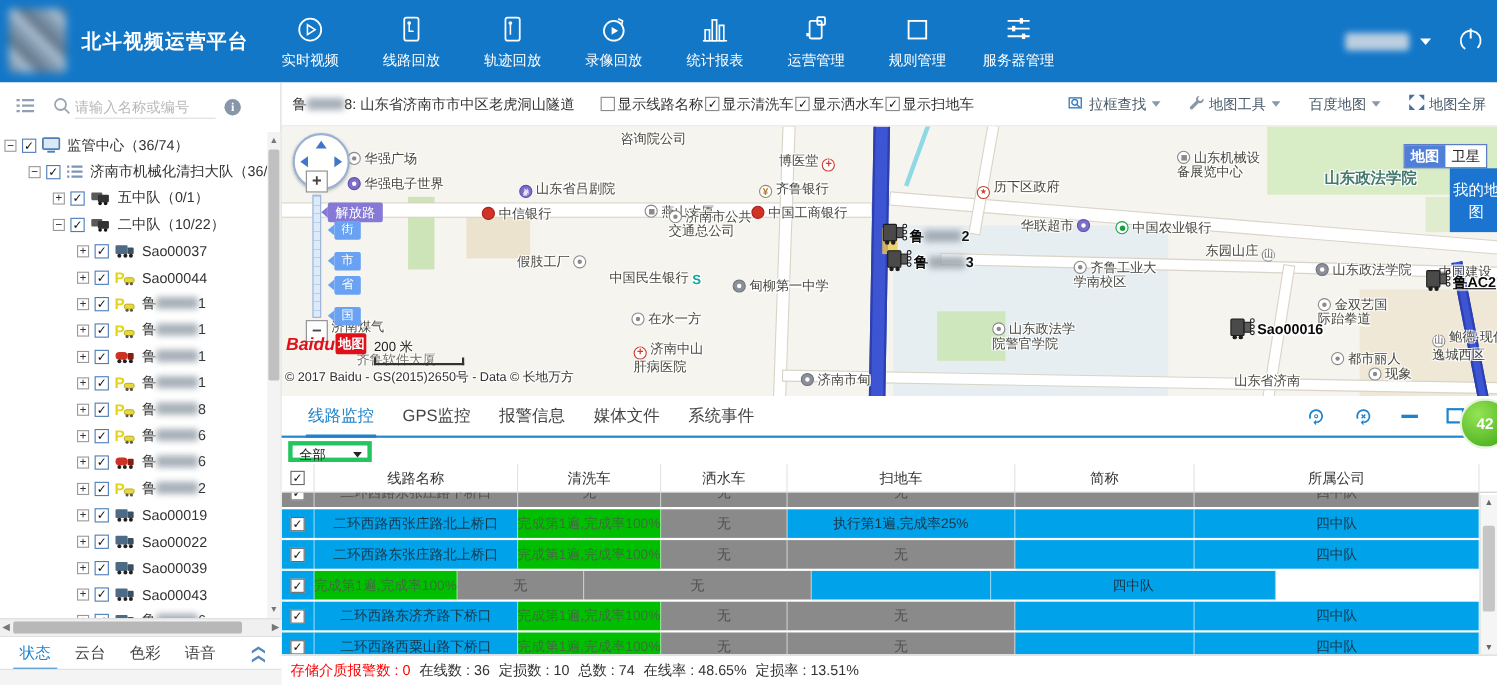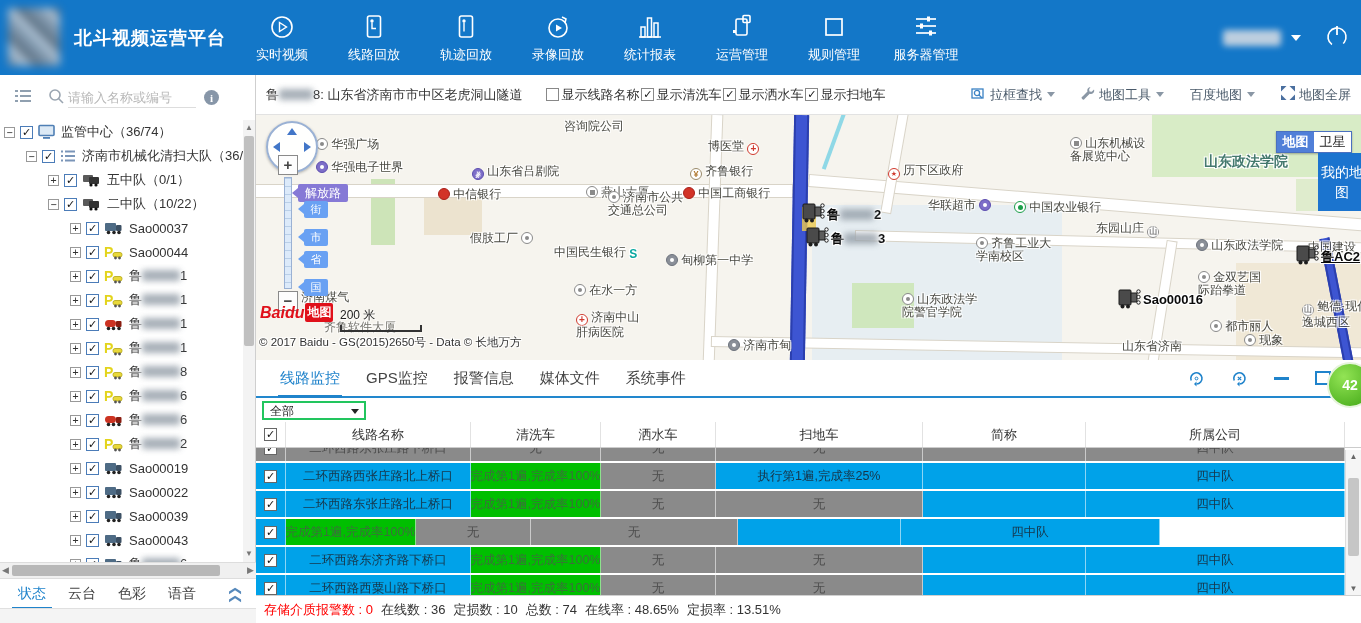--- a/index.html
+++ b/index.html
@@ -130,21 +130,21 @@
   .ptab.active{color:#1f83cb;}
   .ptab.active::after{content:"";position:absolute;left:0;right:0;bottom:-2px;height:3px;background:#1f83cb;}
   .ptab-icons{margin-left:auto;display:flex;align-items:center;margin-right:30px;}
   .ptab-icons .ic{margin-left:26px;cursor:pointer;display:inline-flex;}
   .minus-ic{width:15px;height:3px;background:#1f83cb;}
   .win-ic{width:12px;height:10px;border:2px solid #1f83cb;}
   .gbadge{position:absolute;right:-12px;top:2px;width:46px;height:46px;border-radius:50%;z-index:9;
     background:radial-gradient(circle at 35% 30%,#93e455,#3fa614);border:2px solid #e6f4dc;box-sizing:border-box;
     color:#fff;font-size:14px;font-weight:bold;display:flex;align-items:center;justify-content:center;}
   .filter-row{position:absolute;left:0;top:38px;width:1105px;height:24px;}
-  .fselect{position:absolute;left:6px;top:3px;width:104px;height:19px;border:2px solid #22c55e;box-sizing:border-box;
+  .fselect{position:absolute;left:6px;top:3px;width:76px;height:19px;border:4px solid #22c55e;box-sizing:border-box;
     font-size:12px;line-height:17px;padding-left:6px;color:#222;cursor:pointer;background:#fff;}
   .fselect .fcaret{position:absolute;right:5px;top:6px;width:0;height:0;border-left:4px solid transparent;border-right:4px solid transparent;border-top:5px solid #222;}
   .tbl{position:absolute;left:0;top:62px;width:1105px;height:173px;overflow:hidden;}
   .thead{display:flex;height:26px;border-bottom:1px solid #ccc;box-sizing:border-box;background:#fff;}
   .th{display:flex;align-items:center;justify-content:center;font-size:13px;color:#333;border-right:1px solid #e2e2e2;box-sizing:border-box;}
   .rows{position:absolute;left:0;top:26px;width:1089px;bottom:0;overflow:hidden;background:#fff;}
   .rrow{display:flex;height:26px;margin-bottom:2px;}
   .rrow.cutwrap{height:13px;overflow:hidden;}
   .rrow.cutwrap .inner{display:flex;height:26px;margin-top:-13px;width:100%;}
   .cell{display:flex;align-items:center;justify-content:center;font-size:12.5px;box-sizing:border-box;border-right:1px solid rgba(255,255,255,.55);overflow:hidden;white-space:nowrap;}

